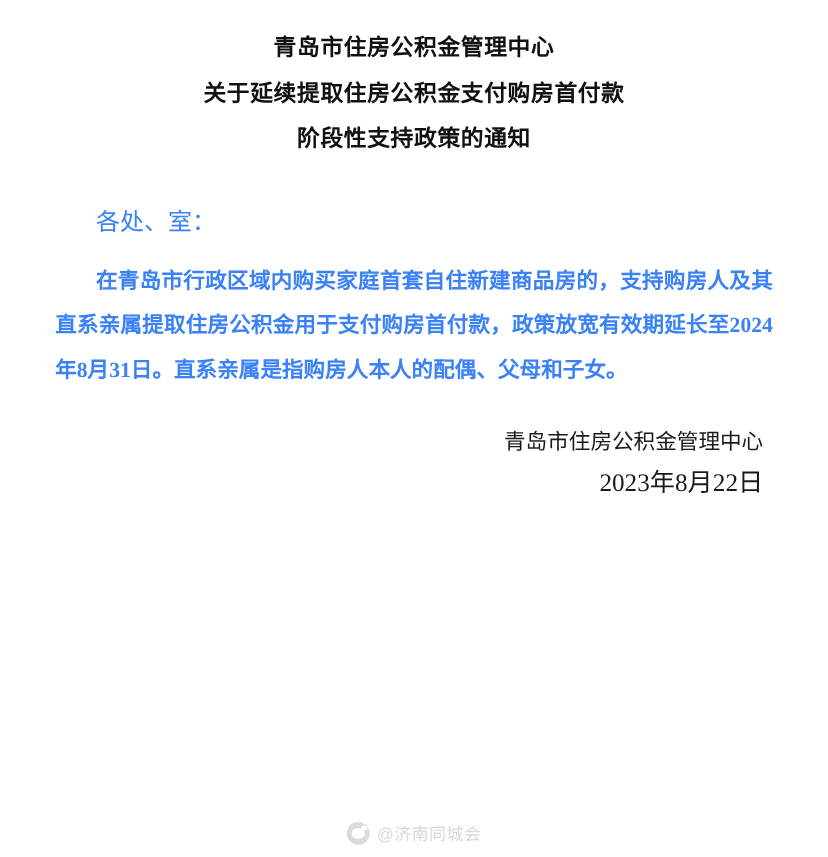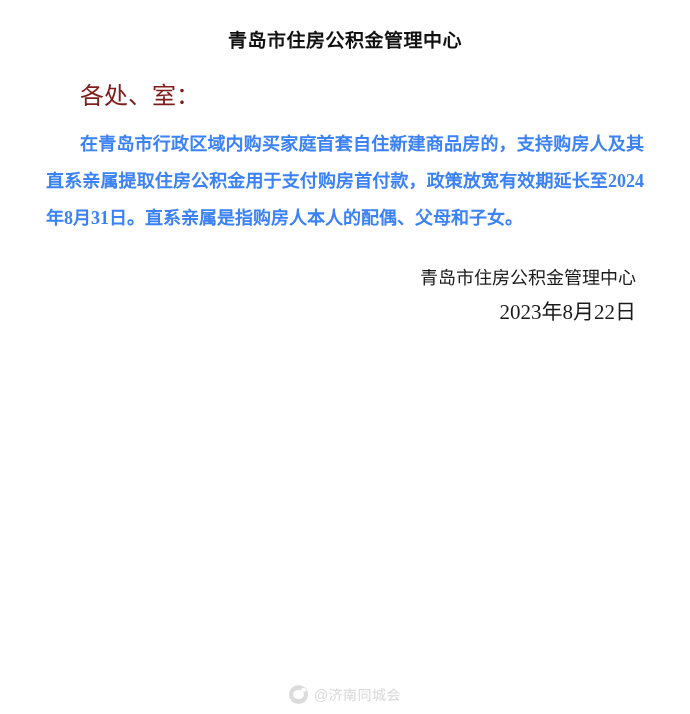--- a/index.html
+++ b/index.html
@@ -27,25 +27,25 @@
     margin-top: 4px;
   }
   .title-line {
     font-weight: bold;
     font-size: 19px;
     line-height: 38px;
     letter-spacing: 0.5px;
     color: #111111;
   }
   .salutation {
-    margin-top: 20px;
-    font-size: 24px;
+    margin-top: 34px;
+    font-size: 20px;
     line-height: 32px;
     text-indent: 34px;
-    color: #7f1d1d;
+    color: #3b82f6;
   }
   .para {
     margin-top: 14px;
     font-size: 18px;
     line-height: 37px;
     text-align: justify;
     text-indent: 34px;
     color: #1a1a1a;
   }
   .para.bold {
@@ -113,20 +113,22 @@
     letter-spacing: 0.5px;
   }
 </style>
 </head>
 <body>
 
 <div class="page">
 
   <div class="title-block">
     <div class="title-line">青岛市住房公积金管理中心</div>
+    <div class="title-line">关于延续提取住房公积金支付购房首付款</div>
+    <div class="title-line">阶段性支持政策的通知</div>
   </div>
 
   <div class="salutation">各处、室：</div>
 
 
   <div class="para bold">在青岛市行政区域内购买家庭首套自住新建商品房的，支持购房人及其直系亲属提取住房公积金用于支付购房首付款，政策放宽有效期延长至2024年8月31日。直系亲属是指购房人本人的配偶、父母和子女。</div>
 
 
   <div class="signature">青岛市住房公积金管理中心</div>
   <div class="date">2023年8月22日</div>

